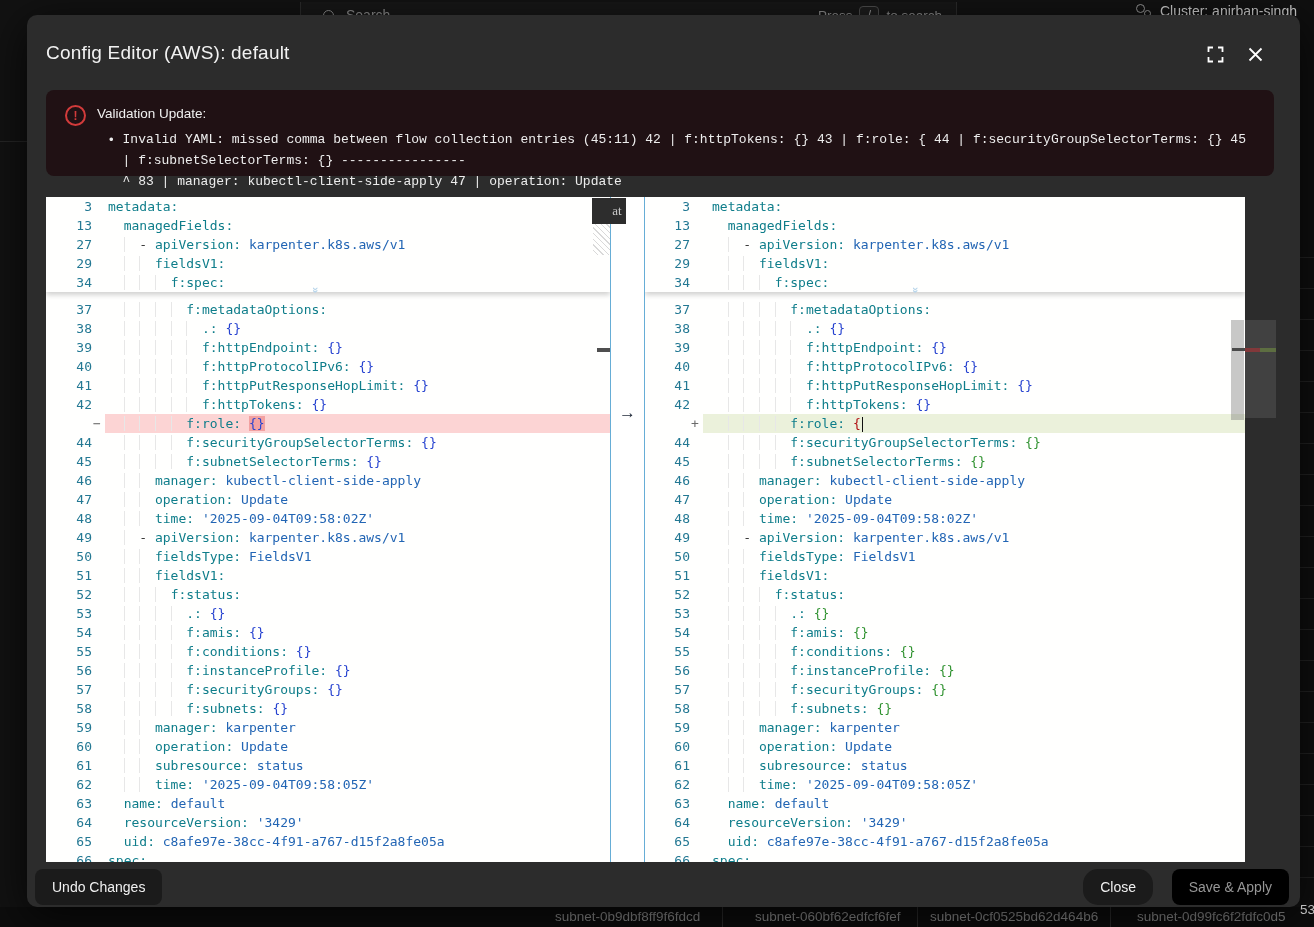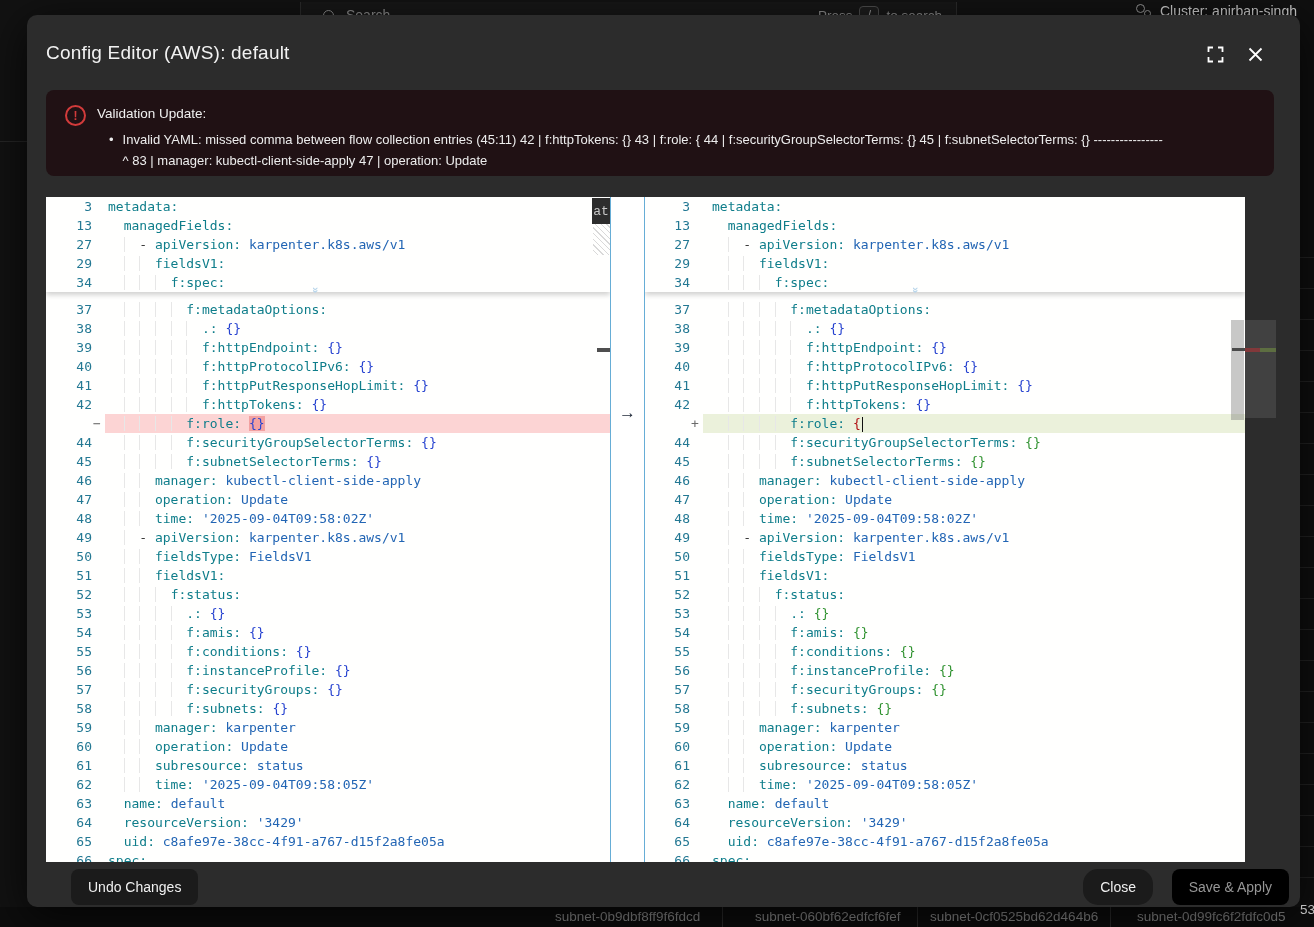--- a/index.html
+++ b/index.html
@@ -39,21 +39,21 @@
   #btn-expand{left:1177px;}
   #btn-close-x{left:1217px;}
 
   
   .banner{position:absolute;left:19px;top:75px;width:1228px;height:86px;background:#201114;border-radius:8px;}
   .v-ico{position:absolute;left:19px;top:15px;width:17px;height:17px;border:2px solid #d23b3b;border-radius:50%;
          color:#d23b3b;font-weight:bold;font-size:12px;display:flex;align-items:center;justify-content:center;}
   .v-head{position:absolute;left:51px;top:16px;color:#f0f0f0;font-size:13.5px;}
   .v-body{position:absolute;left:63px;top:39px;display:flex;gap:9px;color:#ededed;font-size:13px;line-height:21px;}
   .v-dot{flex:0 0 auto;}
-  .v-lines{width:1130px;}
+  .v-lines{width:1130px;font-family:Liberation Mono, monospace;}
 
   
   #editor{position:absolute;left:19px;top:182px;width:1230px;height:665px;background:#2c2c2c;}
   #editor .white{position:absolute;left:0;top:0;width:1199px;height:665px;background:#fffffe;}
   .pane{position:absolute;top:0;height:665px;overflow:hidden;}
   #pane-left{left:0;width:564px;}
   #pane-right{left:599px;width:600px;}
   .sticky{position:absolute;top:0;left:0;right:0;z-index:2;background:#fffffe;box-shadow:0 3px 5px rgba(0,0,0,.18);}
   .scrolled{position:absolute;top:103px;left:0;right:0;}
   .row{display:flex;height:19px;line-height:19px;font-family:"DejaVu Sans Mono",monospace;font-size:13px;}
@@ -77,35 +77,35 @@
   .fold{position:absolute;z-index:3;color:#b9d6eb;font-size:11px;font-weight:bold;
         transform:rotate(90deg);letter-spacing:-2px;}
   #fold-left{left:268px;top:86px;}
   #fold-right{left:868px;top:86px;}
 
   .sash{position:absolute;left:564px;top:0;width:35px;height:665px;background:#fff;
         border-left:1.5px solid #66add6;border-right:1.5px solid #66add6;z-index:4;box-sizing:border-box;}
   .revert-arrow{position:absolute;left:0;right:0;top:206px;text-align:center;font-size:17px;color:#1c2636;cursor:pointer;}
   .ovl-dash-left{position:absolute;left:551px;top:151px;width:13px;height:4px;background:#4f4f4f;z-index:3;}
   .at-box{position:absolute;left:546px;top:1px;width:18px;height:26px;background:#2d2d2d;color:#c8c8c8;
-          font-family:Liberation Mono, monospace;font-size:13px;z-index:5;display:flex;align-items:center;justify-content:center;}
+          font-family:Liberation Serif, serif;font-size:13px;z-index:5;display:flex;align-items:center;justify-content:center;padding-left:16px;}
   .hatch{position:absolute;left:547px;top:27px;width:17px;height:31px;z-index:5;
          background:repeating-linear-gradient(45deg,rgba(0,0,0,0) 0 3px,#d9d9d9 3px 4px);}
   .sbar{position:absolute;left:586px;top:123px;width:13px;height:100px;background:rgba(110,110,110,.38);z-index:5;}
   .ovl-dash-right{position:absolute;left:586px;top:151px;width:13px;height:3px;background:#4a4a4a;z-index:6;}
   .ruler{position:absolute;left:1199px;top:0;width:31px;height:665px;background:#2c2c2c;}
   .ruler .thumb{position:absolute;left:0;top:123px;width:31px;height:98px;background:rgba(255,255,255,.10);}
   .ruler .mark-del{position:absolute;left:0;top:151px;width:15px;height:4px;background:#82383a;}
   .ruler .mark-add{position:absolute;left:15px;top:151px;width:16px;height:4px;background:#5d6e41;}
 
   
   .btn{position:absolute;height:36px;border-radius:8px;background:#1b1b1b;color:#f0f0f0;font-size:14px;
        display:flex;align-items:center;justify-content:center;padding:0 17px;border:none;cursor:pointer;
        font-family:"Liberation Sans",sans-serif;}
-  #btn-undo{left:8px;top:854px;margin-left:36px;}
+  #btn-undo{left:8px;top:854px;}
   #btn-close{right:147px;top:854px;border-radius:15px;}
   #btn-save{right:11px;top:854px;background:#000000;color:#969696;cursor:default;}
 </style>
 </head>
 <body>
 
 <div id="topbar">
   <div class="searchbox">
     <span class="mag"></span>
     <span class="search-ph">Search</span>

